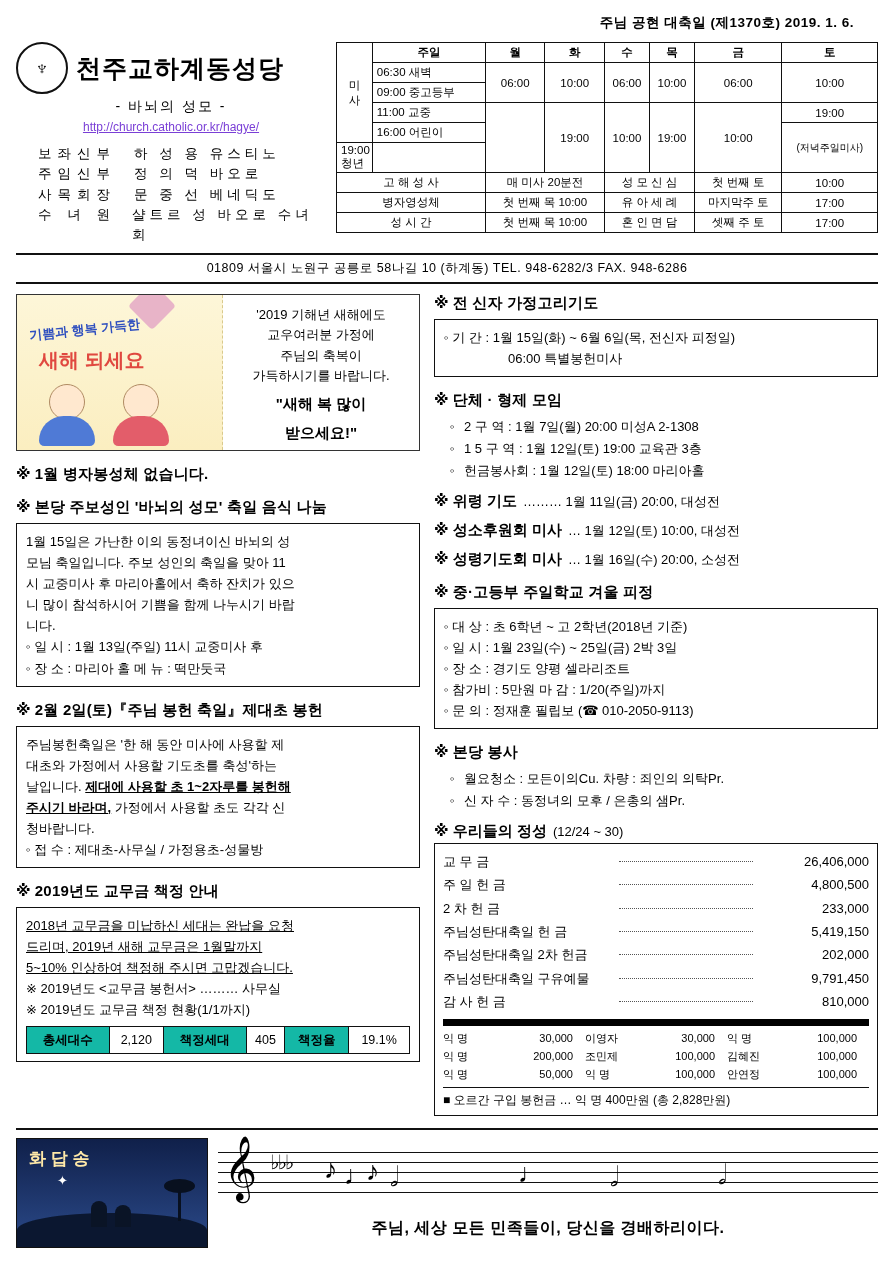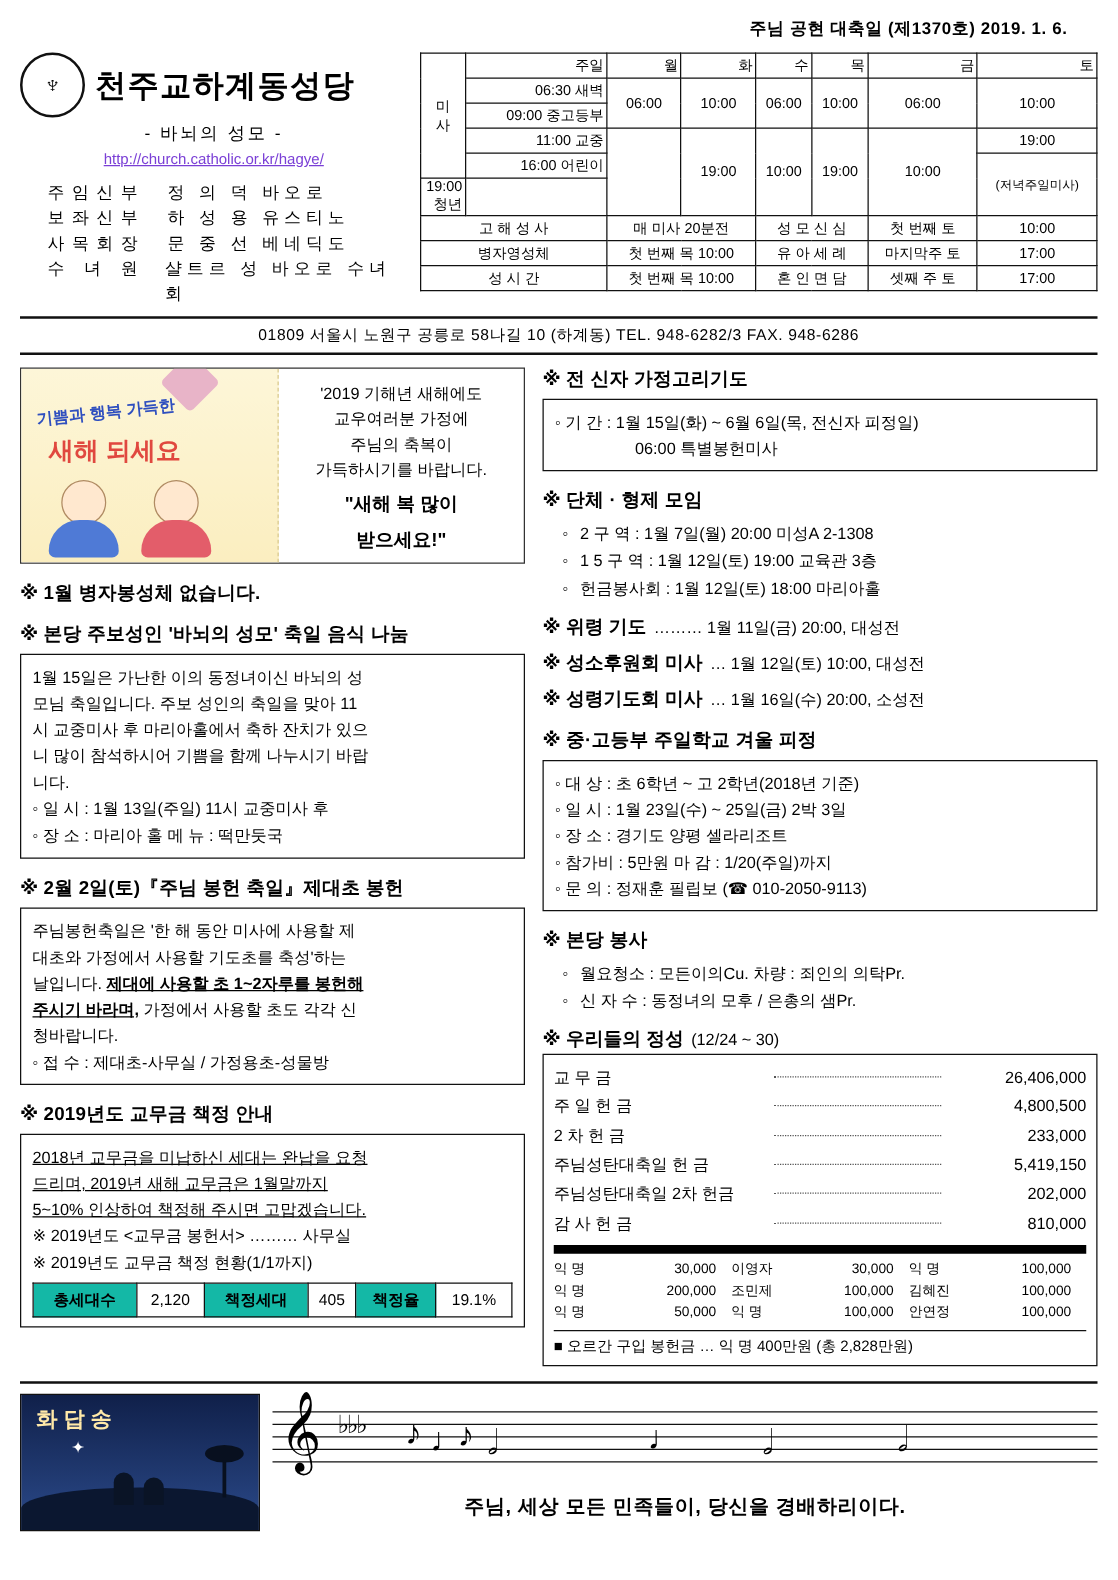--- a/index.html
+++ b/index.html
@@ -14,23 +14,23 @@
   .sub-name{text-align:center;font-size:14px;margin-top:4px;letter-spacing:2px;}
   .url{text-align:center;font-size:12px;color:#7a3fd6;text-decoration:underline;margin-top:4px;}
   .staff{margin-top:10px;font-size:13.5px;line-height:1.5;}
   .staff .row{display:flex;}
   .staff .t{width:118px;letter-spacing:6px;padding-left:22px;box-sizing:border-box;}
   .staff .n{letter-spacing:4px;}
   .top-right{flex:1;}
   table{border-collapse:collapse;}
   .mass-tbl{width:100%;font-size:11.5px;text-align:center;}
   .mass-tbl td,.mass-tbl th{border:1px solid #111;padding:1px 2px;height:17px;font-weight:normal;}
-  .mass-tbl th{font-weight:normal;text-align:right;}
+  .mass-tbl th{font-weight:bold;}
   .vcell{width:22px;font-weight:bold;}
-  .tl{text-align:right;padding-left:4px !important;}
+  .tl{text-align:left;padding-left:4px !important;}
   .addr{margin-top:8px;border-top:2px solid #111;border-bottom:2px solid #111;padding:5px 0;font-size:12.5px;text-align:center;letter-spacing:.5px;}
   .cols{display:flex;gap:14px;margin-top:10px;}
   .colL{width:430px;}
   .colR{flex:1;}
   .newyear{position:relative;border:1px solid #333;height:155px;background:#fff;display:flex;overflow:hidden;}
   .ny-left{width:205px;background:linear-gradient(#fdf6d8,#fbeec0);position:relative;border-right:1px dashed #d9c98c;}
   .ny-ribbon{position:absolute;left:118px;top:-6px;width:34px;height:34px;background:#e8b4c8;border-radius:4px;transform:rotate(45deg);}
   .ny-greet{font-size:13px;color:#2f4fbf;font-weight:bold;position:absolute;left:12px;top:26px;transform:rotate(-6deg);}
   .ny-greet2{font-size:20px;color:#e0483f;font-weight:bold;position:absolute;left:22px;top:52px;}
   .doll{position:absolute;bottom:4px;width:56px;height:62px;}
@@ -95,26 +95,26 @@
   <div class="top">
     <div class="top-left">
       <div class="logo-row">
         <div class="logo-mark">♆</div>
         <div class="church-name">천주교하계동성당</div>
       </div>
       <div class="sub-name">- 바뇌의 성모 -</div>
       <div class="url">http://church.catholic.or.kr/hagye/</div>
       <div class="staff">
         <div class="row">
+            <span class="t">보좌신부</span>
+            <span class="n">하 성 용   유스티노</span>
+          </div>
+        <div class="row">
             <span class="t">주임신부</span>
             <span class="n">정 의 덕   바오로</span>
-          </div>
-        <div class="row">
-            <span class="t">보좌신부</span>
-            <span class="n">하 성 용   유스티노</span>
           </div>
         <div class="row">
             <span class="t">사목회장</span>
             <span class="n">문 중 선   베네딕도</span>
           </div>
         <div class="row">
             <span class="t">수 녀 원</span>
             <span class="n">샬트르 성 바오로 수녀회</span>
           </div>
       </div>
@@ -333,20 +333,25 @@
             <span class="d-name">주님성탄대축일 헌    금</span>
             <span class="d-dots"></span>
             <span class="d-amt">5,419,150</span>
           </div>
         <div class="d-row">
             <span class="d-name">주님성탄대축일 2차 헌금</span>
             <span class="d-dots"></span>
             <span class="d-amt">202,000</span>
           </div>
         <div class="d-row">
+            <span class="d-name">주님성탄대축일 구유예물</span>
+            <span class="d-dots"></span>
+            <span class="d-amt">9,791,450</span>
+          </div>
+        <div class="d-row">
             <span class="d-name">감 사 헌 금</span>
             <span class="d-dots"></span>
             <span class="d-amt">810,000</span>
           </div>
 
         <div class="names">
           <div class="nr">
             <span class="nm">익  명</span>
               <span class="am">30,000</span>
             <span class="nm">이영자</span>

